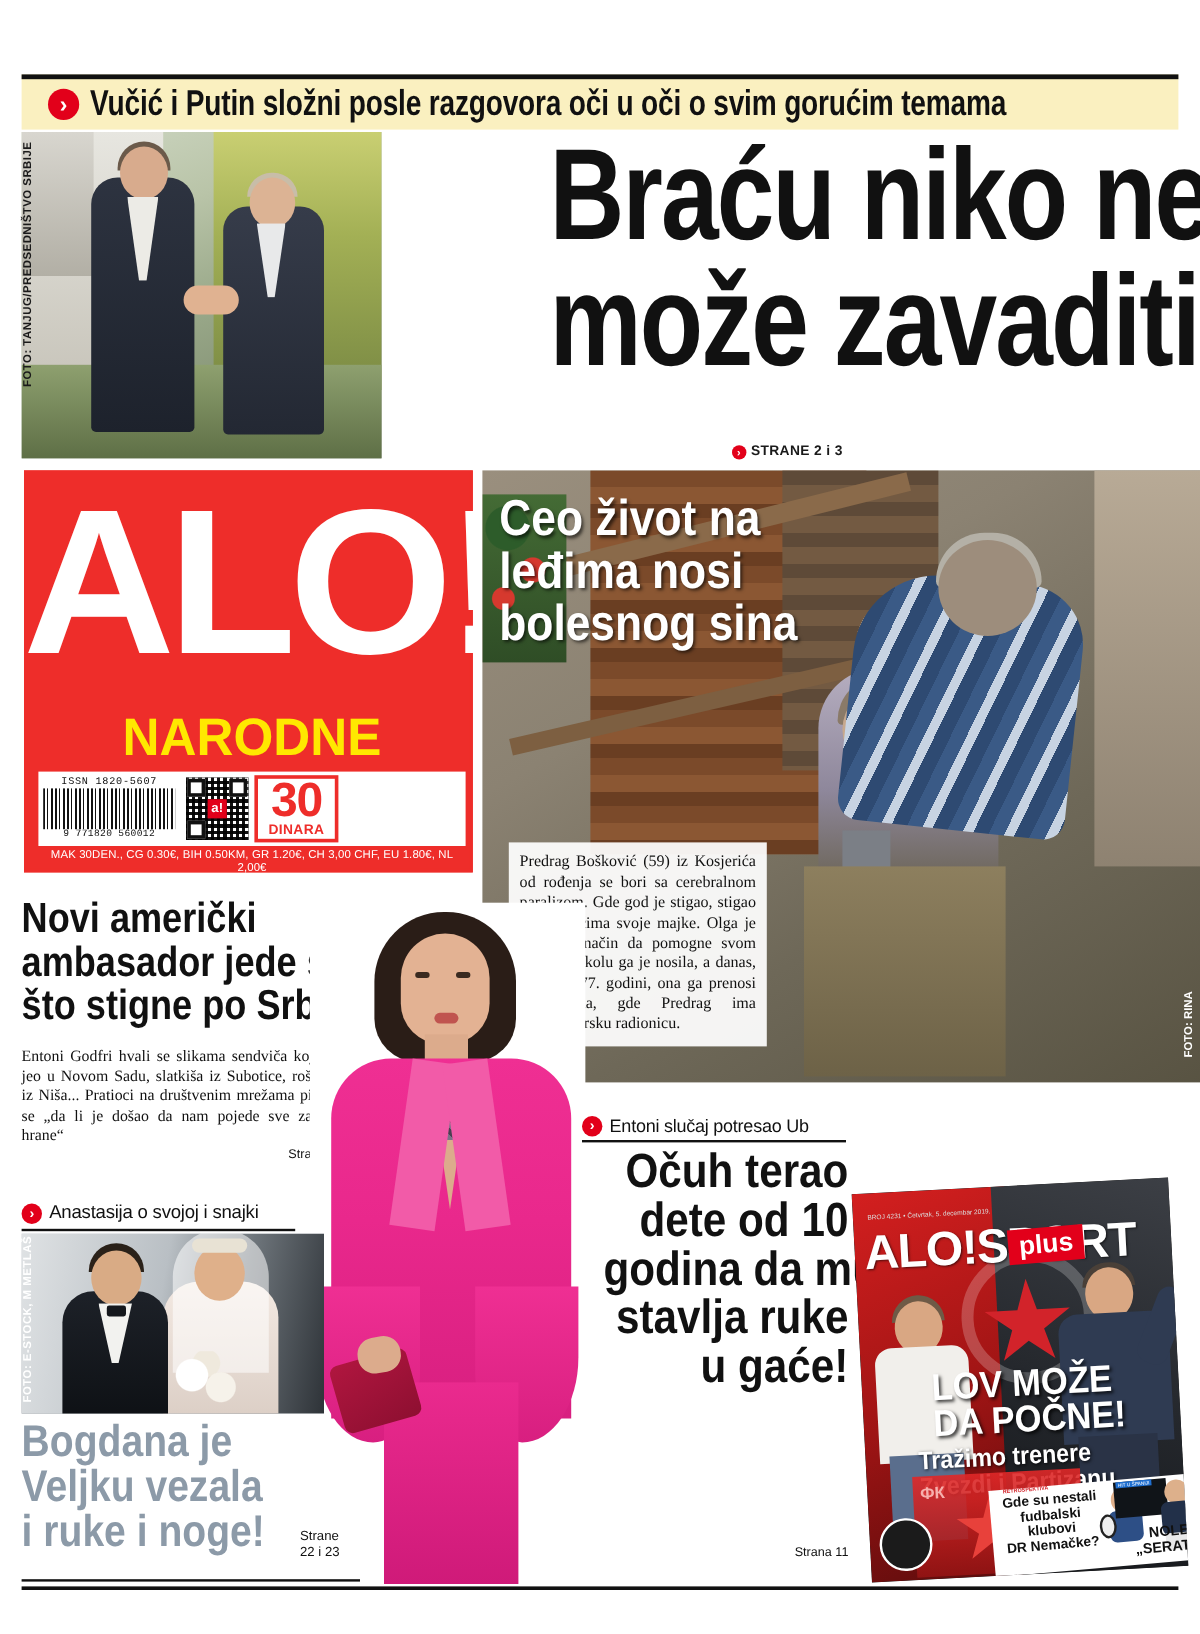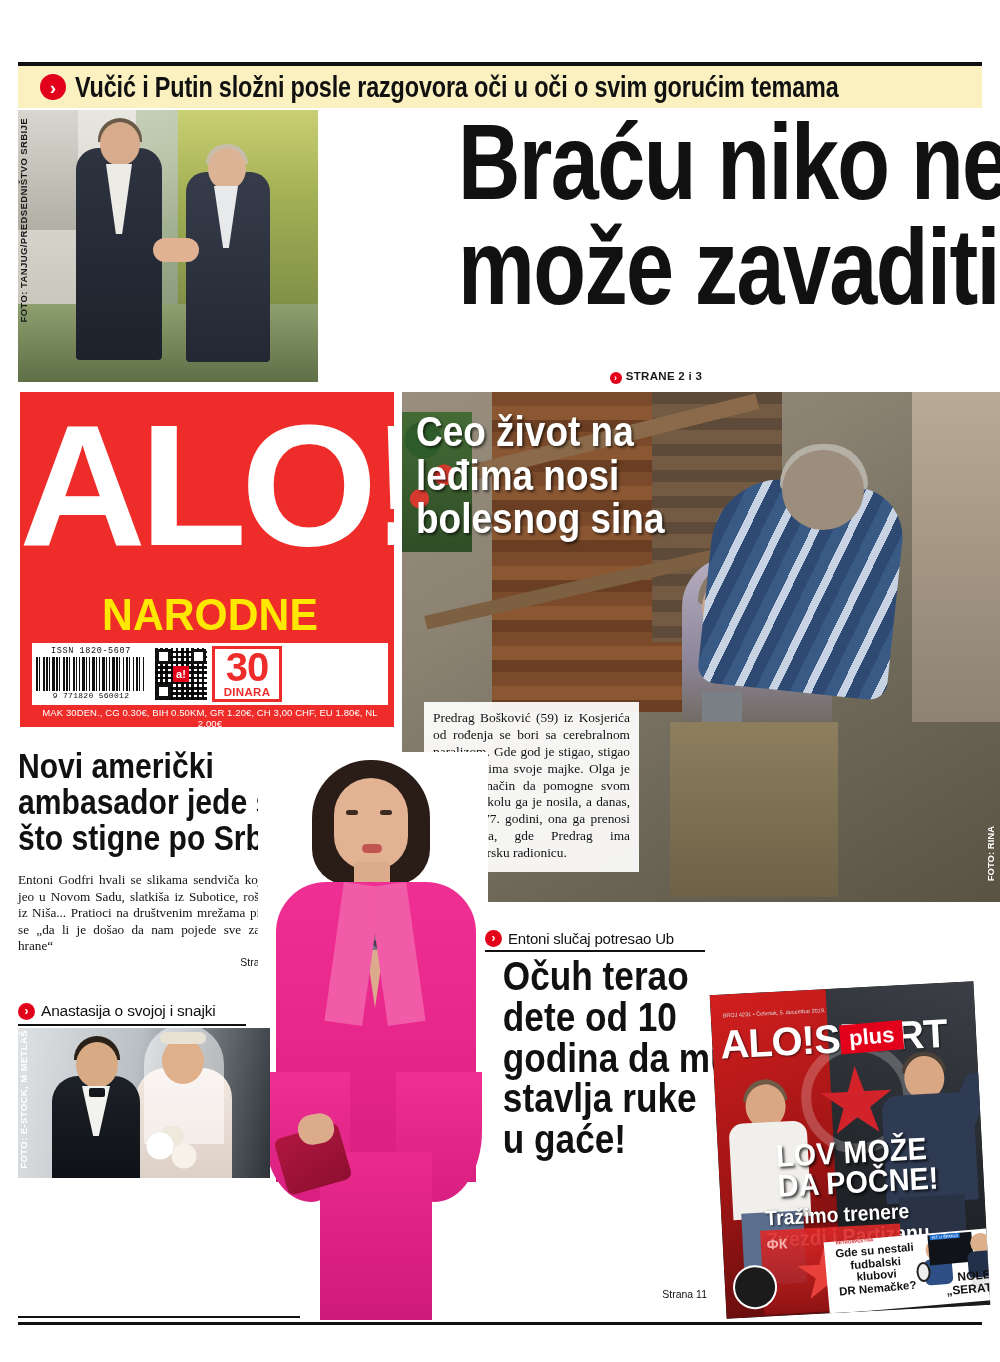--- a/index.html
+++ b/index.html
@@ -404,21 +404,21 @@
     background:#dcab8c; border-radius:14px; transform: rotate(-10deg);
   }
 
   
   .ocuh-bar {
     position: absolute; left: 485px; top: 926px; width: 220px; height: 26px;
     display:flex; align-items:center; border-bottom: 2px solid #111; background:#fff;
   }
   .ocuh-bar .arrow-badge { width:17px;height:17px;font-size:12px;margin-right:6px; }
   .ocuh-bar-text { font-size: 15px; color:#111; letter-spacing:-0.2px; }
-  .ocuh-head { position:absolute; left:475px; top:956px; width:232px; text-align:left; }
+  .ocuh-head { position:absolute; left:475px; top:956px; width:232px; text-align:right; }
   .ocuh-line {
     font-family:"Liberation Sans Narrow","Liberation Sans", sans-serif;
     font-weight:bold; font-size: 40px; line-height:1.02; color:#111;
     transform: scaleX(0.88); transform-origin: right top; white-space:nowrap;
   }
   .ocuh-body {
     position:absolute; left: 485px; top: 1208px; width: 222px;
     font-family:"Liberation Serif", serif; font-size:13.2px; line-height:1.25;
     color:#111; text-align: justify;
   }
@@ -679,20 +679,29 @@
     <div class="groom">
       <div class="ghair"></div>
       <div class="gh"></div>
       <div class="shirt"></div>
       <div class="bow"></div>
     </div>
     <div class="flowers2"></div>
   </div>
   <div class="photo-credit-v" id="credit-wed">FOTO: E-STOCK, M METLAŠ</div>
 
+  <div class="bog-block">
+    <div class="bog-line">Bogdana je</div>
+    <div class="bog-line">Veljku vezala</div>
+    <div class="bog-line">i ruke i noge!</div>
+    <div class="bog-page">
+      <div>Strane</div>
+      <div>22 i 23</div>
+    </div>
+  </div>
   <div class="left-rule"></div>
 
   <div class="ocuh-bar">
     <span class="arrow-badge">›</span>
     <span class="ocuh-bar-text">Entoni slučaj potresao Ub</span>
   </div>
   <div class="ocuh-head">
     <div class="ocuh-line">Očuh terao</div>
     <div class="ocuh-line">dete od 10</div>
     <div class="ocuh-line">godina da mu</div>

